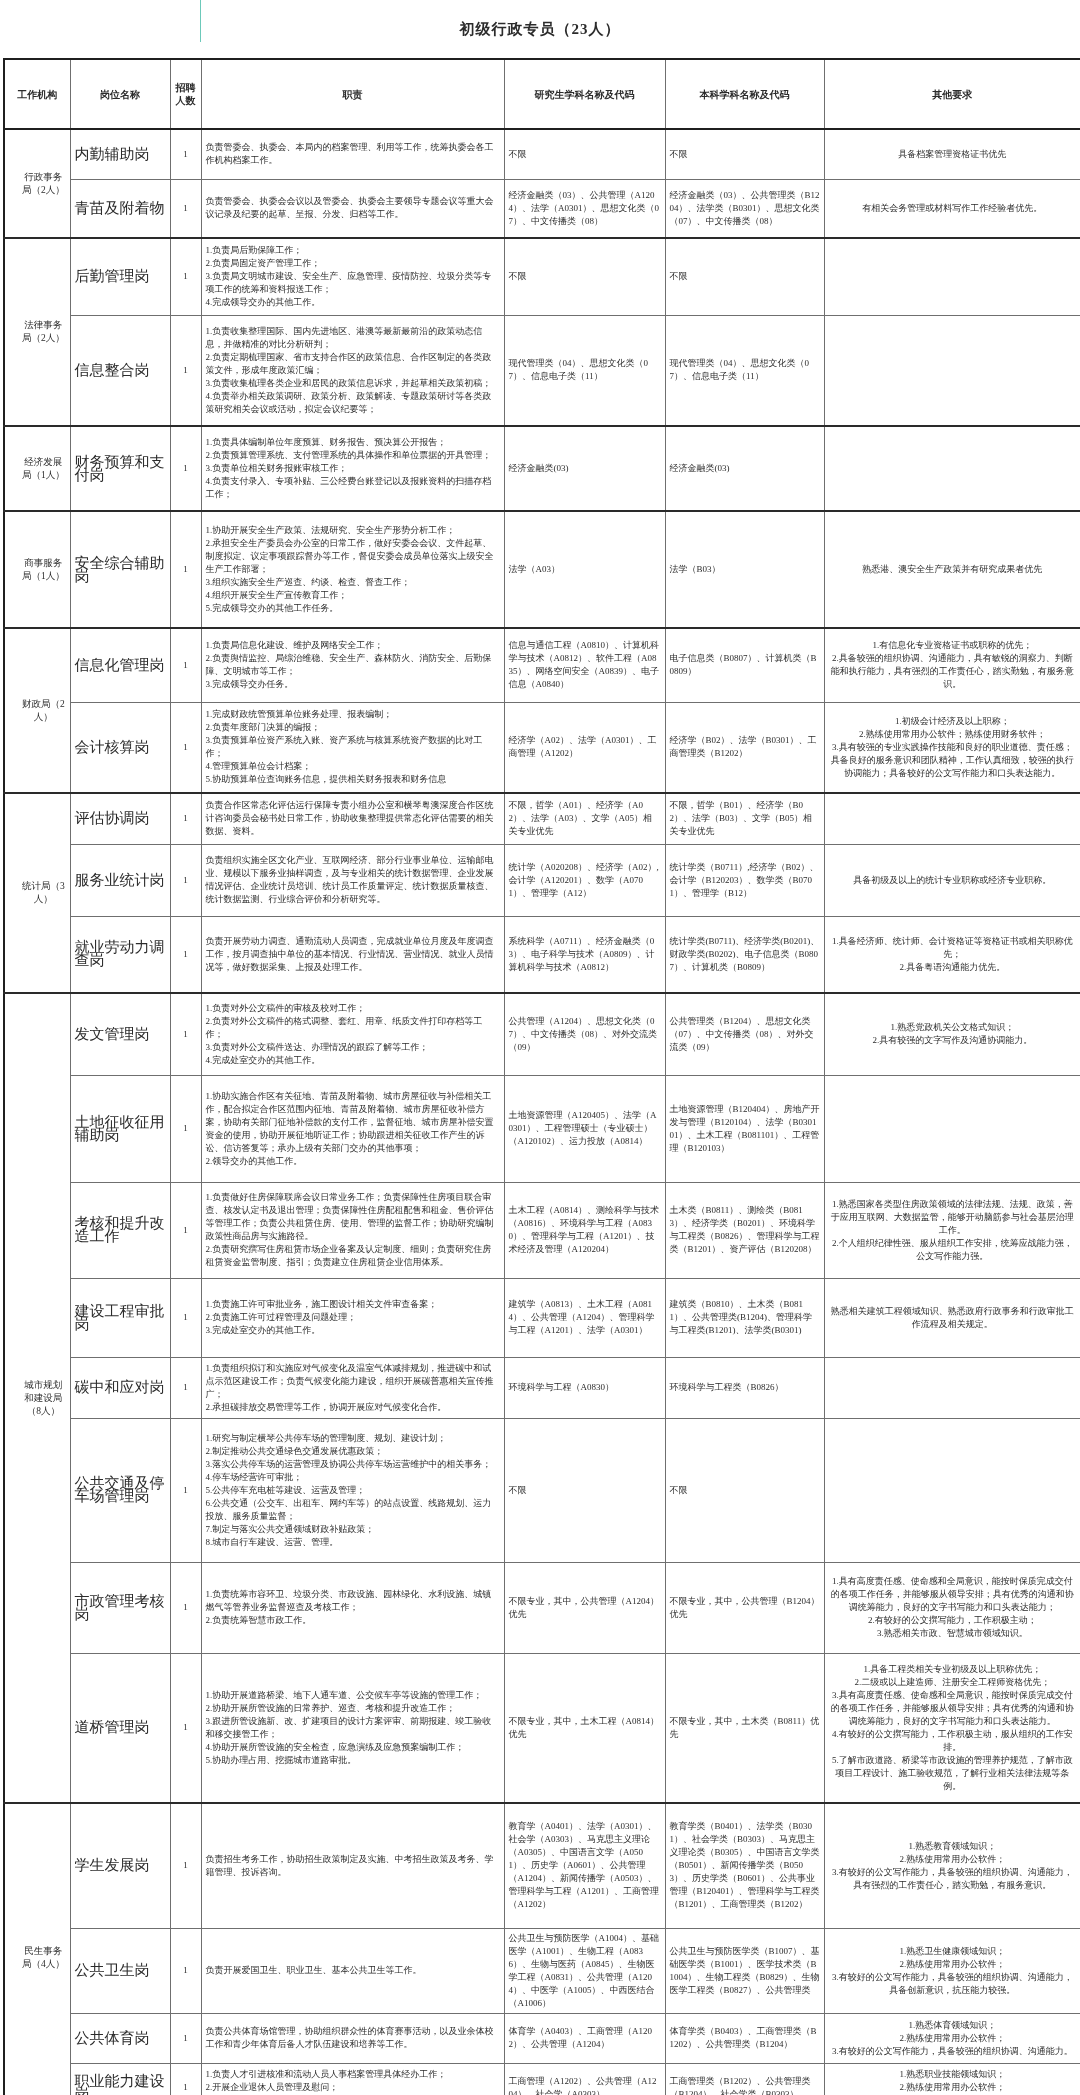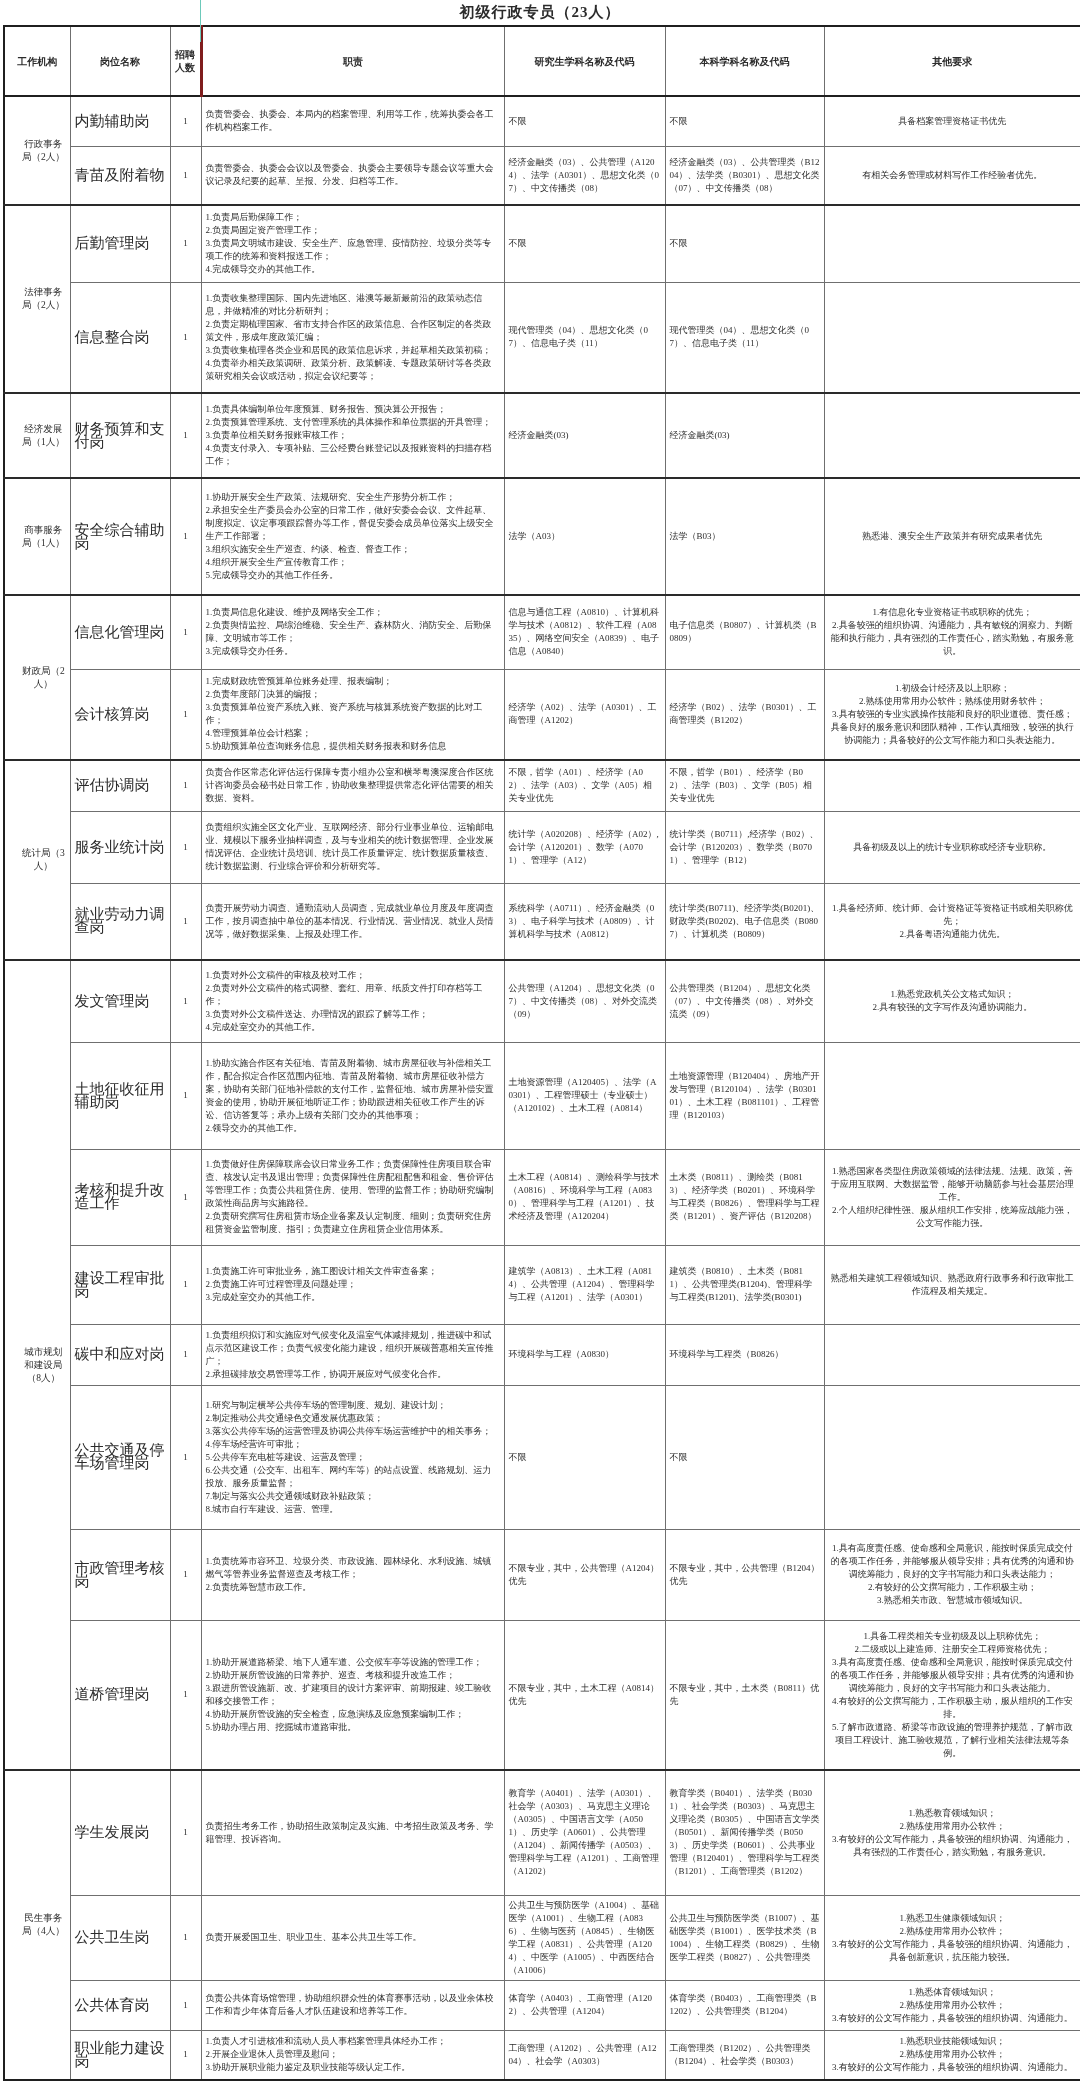--- a/index.html
+++ b/index.html
@@ -1,29 +1,29 @@
 <!DOCTYPE html>
 <html><head>
 <meta charset="utf-8">
 <style>
   html,body{margin:0;padding:0;background:#ffffff;}
   body{width:1080px;min-height:2095px;font-family:"Liberation Serif","DejaVu Serif",serif;color:#2b2b2b;position:relative;}
-  .title-wrap{height:25px;display:flex;align-items:center;justify-content:center;position:relative;}
+  .title-wrap{height:58px;display:flex;align-items:center;justify-content:center;position:relative;}
   .page-title{font-size:15px;font-weight:bold;letter-spacing:1px;}
   .guide-line{position:absolute;left:200px;top:0;width:1px;height:42px;background:#6cc9ba;}
   table{border-collapse:collapse;table-layout:fixed;width:1077px;margin-left:3px;border:2px solid #1f1f1f;}
   col.c-bureau{width:66px;} col.c-post{width:100px;} col.c-num{width:31px;}
   col.c-duty{width:303px;} col.c-grad{width:161px;} col.c-ugrad{width:159px;} col.c-other{width:257px;}
   th,td{border:1px solid #6f6f6f;vertical-align:middle;font-size:9px;line-height:13px;padding:2px 4px;word-break:break-all;}
   thead th{height:64px;font-size:10px;font-weight:bold;text-align:center;border-bottom:2px solid #1f1f1f;background:#fff;}
   td.bureau{text-align:center;font-size:9.5px;padding-left:16px;}
   td.post{text-align:left;font-size:15px;}
   td.num{text-align:center;}
   td.duty{text-align:left;white-space:pre-line;border-left:1px solid #5fc4b4;}
-  th.h-duty{border-left:3px solid #7f1d1d;margin-top:20px;}
+  th.h-duty{border-left:1px solid #7f1d1d;margin-top:20px;}
   td.grad,td.ugrad{text-align:left;white-space:pre-line;}
   td.other{text-align:center;white-space:pre-line;}
   tr.group-start td{border-top:2px solid #2a2a2a;}
 </style>
 </head>
 <body>
 
 <div class="title-wrap">
   <div class="guide-line"></div>
   <div class="page-title">初级行政专员（23人）</div>
@@ -179,21 +179,21 @@
         <td class="grad">公共管理（A1204）、思想文化类（07）、中文传播类（08）、对外交流类（09）</td>
         <td class="ugrad">公共管理类（B1204）、思想文化类（07）、中文传播类（08）、对外交流类（09）</td>
         <td class="other">1.熟悉党政机关公文格式知识；
 2.具有较强的文字写作及沟通协调能力。</td>
       </tr>
       <tr style="height: 107px;">
         <td class="post">土地征收征用辅助岗</td>
         <td class="num">1</td>
         <td class="duty">1.协助实施合作区有关征地、青苗及附着物、城市房屋征收与补偿相关工作，配合拟定合作区范围内征地、青苗及附着物、城市房屋征收补偿方案，协助有关部门征地补偿款的支付工作，监督征地、城市房屋补偿安置资金的使用，协助开展征地听证工作；协助跟进相关征收工作产生的诉讼、信访答复等；承办上级有关部门交办的其他事项；
 2.领导交办的其他工作。</td>
-        <td class="grad">土地资源管理（A120405）、法学（A0301）、工程管理硕士（专业硕士）（A120102）、土木工程（A0814）</td>
+        <td class="grad">土地资源管理（A120405）、法学（A0301）、工程管理硕士（专业硕士）（A120102）、运力投放（A0814）</td>
         <td class="ugrad">土地资源管理（B120404）、房地产开发与管理（B120104）、法学（B030101）、土木工程（B081101）、工程管理（B120103）</td>
         <td class="other"></td>
       </tr>
       <tr style="height: 96px;">
         <td class="post">考核和提升改造工作</td>
         <td class="num">1</td>
         <td class="duty">1.负责做好住房保障联席会议日常业务工作；负责保障性住房项目联合审查、核发认定书及退出管理；负责保障性住房配租配售和租金、售价评估等管理工作；负责公共租赁住房、使用、管理的监督工作；协助研究编制政策性商品房与实施路径。
 2.负责研究撰写住房租赁市场企业备案及认定制度、细则；负责研究住房租赁资金监管制度、指引；负责建立住房租赁企业信用体系。</td>
         <td class="grad">土木工程（A0814）、测绘科学与技术（A0816）、环境科学与工程（A0830）、管理科学与工程（A1201）、技术经济及管理（A120204）</td>
         <td class="ugrad">土木类（B0811）、测绘类（B0813）、经济学类（B0201）、环境科学与工程类（B0826）、管理科学与工程类（B1201）、资产评估（B120208）</td>

